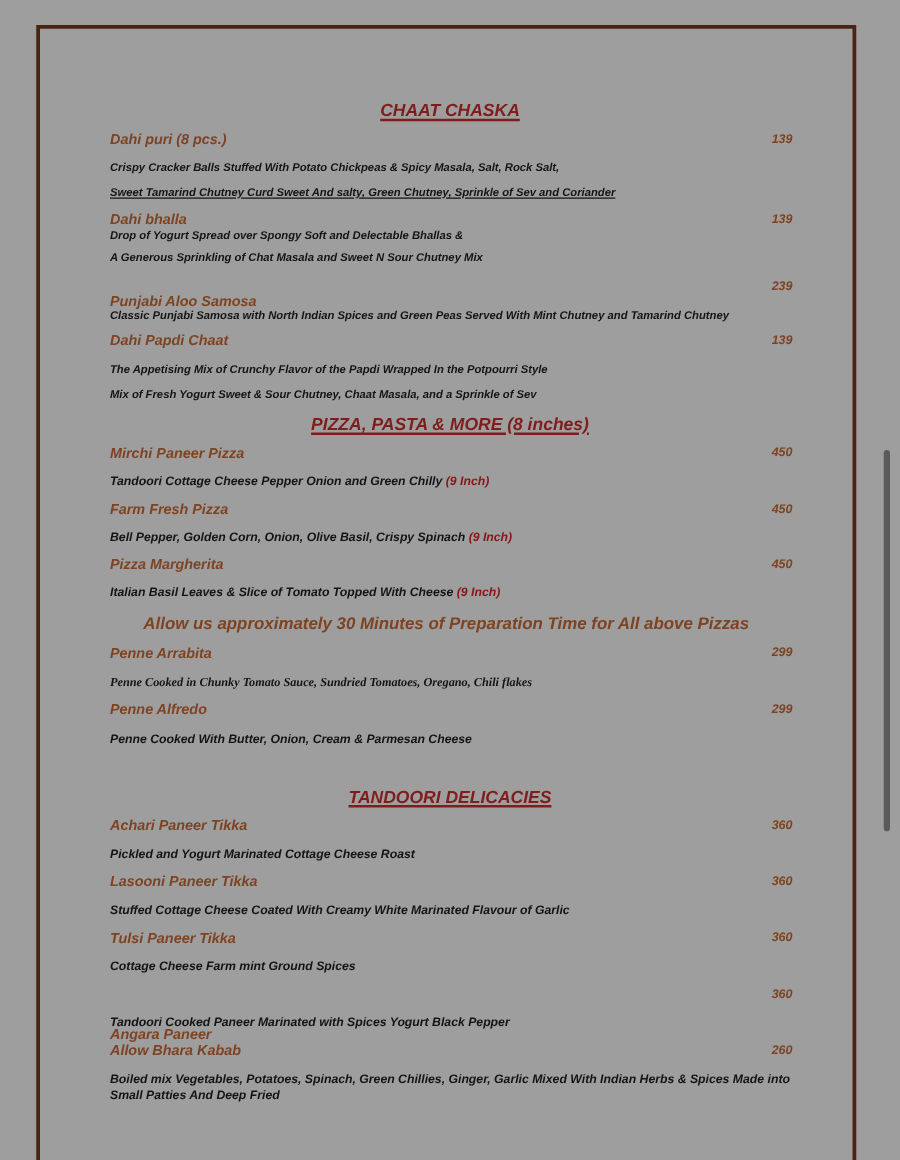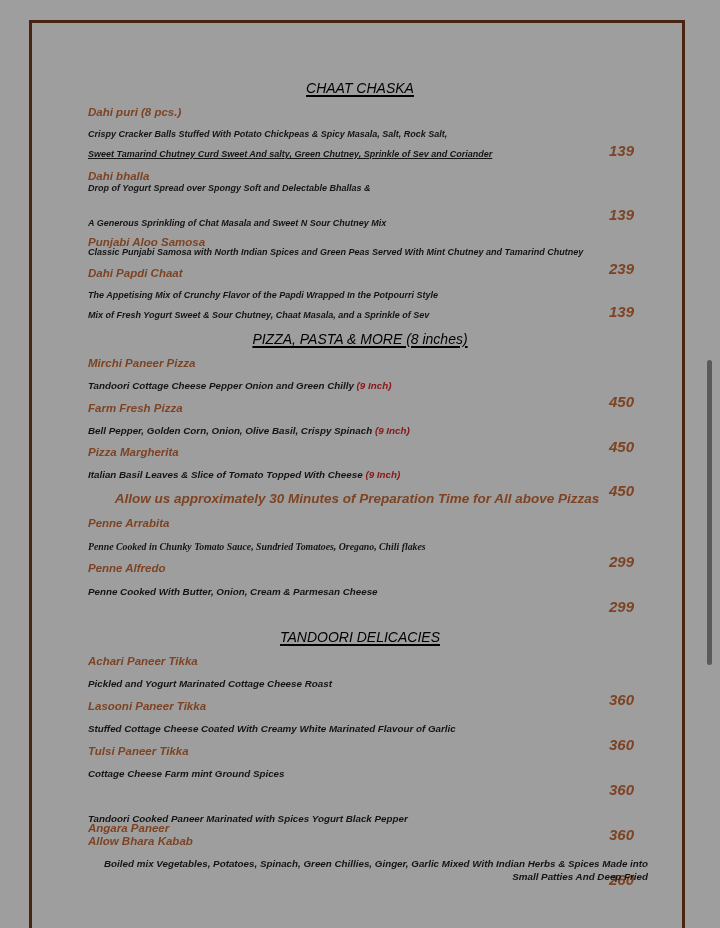--- a/index.html
+++ b/index.html
@@ -7,62 +7,62 @@
     width:720px; height:928px; overflow:hidden; position:relative;
     background:#9e9e9e;
     font-family:"Liberation Sans", sans-serif;
   }
   .page {
     position:absolute; left:29px; top:20px; width:656px; height:960px;
     border:3px solid #4a2413; box-sizing:border-box;
   }
   .abs { position:absolute; white-space:nowrap; }
   .heading {
-    color:#000000; font-weight:normal; font-style:italic; font-size:14px;
+    color:#7f1d1d; font-weight:bold; font-style:italic; font-size:14px;
     text-decoration:underline; text-decoration-thickness:2px; text-underline-offset:2px;
     left:0; width:720px; text-align:center;
   }
   .item-name {
     color:#7d4322; font-weight:bold; font-style:italic; font-size:11.5px; left:88px;
   }
   .price {
-    color:#7d4322; font-weight:bold; font-style:italic; font-size:15px;
-    right:86px; text-align:right;margin-top:36px;
+    color:#7d4322; font-weight:bold; font-style:italic; font-size:10px;
+    right:86px; text-align:right;
   }
   .desc {
     color:#141414; font-weight:bold; font-style:italic; font-size:9px; left:88px;
   }
   .desc.lg { font-size:9.8px; }
   .size-note { color:#8a1515; }
   .notice {
     color:#7d4322; font-weight:bold; font-style:italic; font-size:13.5px;
     left:0; width:714px; text-align:center;
   }
   .scrollbar {
     position:absolute; left:707px; top:360px; width:5px; height:305px;
     background:#5a5a5a; border-radius:3px;
   }
-  .wrap { white-space:normal; width:560px; line-height:13px;text-align:right; }
+  .wrap { white-space:normal; width:560px; line-height:13px; }
 </style>
 </head>
 <body>
 
 <div class="page"></div>
 
 <div class="abs heading" style="top:80px;">CHAAT CHASKA</div>
 
 <div class="abs item-name" style="top:106px;">Dahi puri   (8 pcs.)</div>
 <div class="abs price" style="top:106px;">139</div>
 <div class="abs desc" style="top:129px;">Crispy Cracker Balls Stuffed With Potato Chickpeas &amp; Spicy Masala, Salt, Rock Salt,</div>
 <div class="abs desc" style="top:149px;text-decoration:underline;">Sweet Tamarind Chutney Curd Sweet And salty, Green Chutney, Sprinkle of Sev and Coriander</div>
 
 <div class="abs item-name" style="top:170px;">Dahi bhalla</div>
 <div class="abs price" style="top:170px;">139</div>
 <div class="abs desc" style="top:183px;">Drop of Yogurt Spread over Spongy Soft and Delectable Bhallas &amp;</div>
-<div class="abs desc" style="top:218px;">A Generous Sprinkling of Chat Masala and Sweet N Sour Chutney Mix</div>
+<div class="abs desc" style="top:201px;">A Generous Sprinkling of Chat Masala and Sweet N Sour Chutney Mix</div>
 
 <div class="abs item-name" style="top:224px;margin-top:12px;">Punjabi Aloo Samosa</div>
 <div class="abs price" style="top:224px;">239</div>
 <div class="abs desc" style="top:247px;text-align:right;">Classic Punjabi Samosa with North Indian Spices and Green Peas Served With Mint Chutney and Tamarind Chutney</div>
 
 <div class="abs item-name" style="top:267px;">Dahi Papdi Chaat</div>
 <div class="abs price" style="top:267px;">139</div>
 <div class="abs desc" style="top:290px;">The Appetising Mix of Crunchy Flavor of the Papdi Wrapped In the Potpourri Style</div>
 <div class="abs desc" style="top:310px;">Mix of Fresh Yogurt Sweet &amp; Sour Chutney, Chaat Masala, and a Sprinkle of Sev</div>
 

